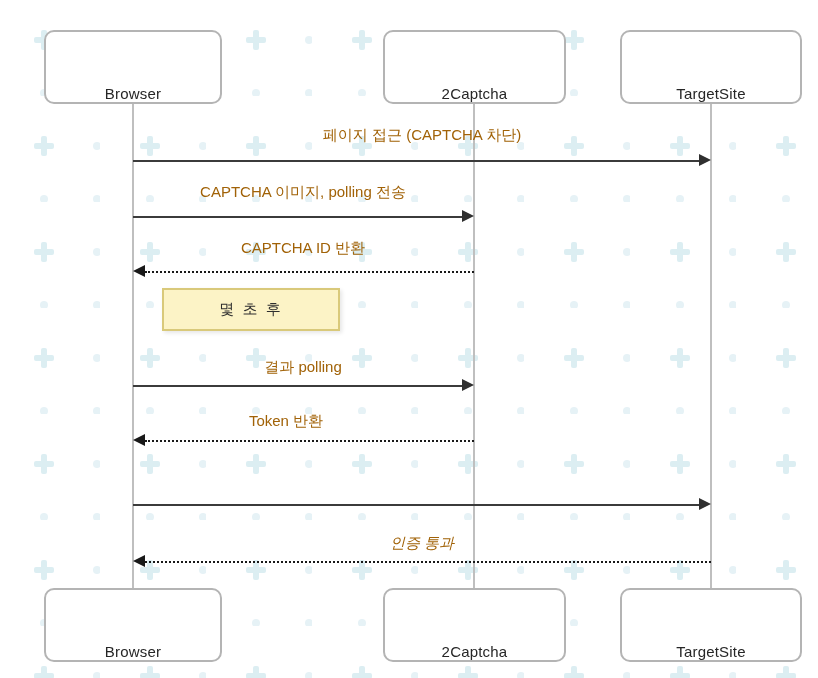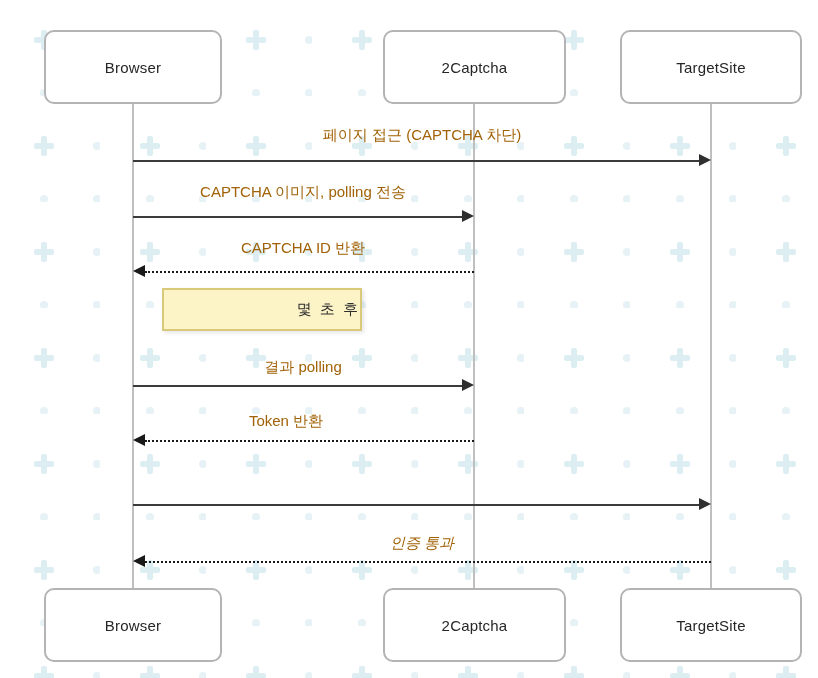--- a/index.html
+++ b/index.html
@@ -37,21 +37,21 @@
     background: #bfbfbf;
   }
 
   .actor-box {
     position: absolute;
     box-sizing: border-box;
     background: #ffffff;
     border: 2px solid #b4b4b4;
     border-radius: 10px;
     display: flex;
-    align-items: center;
+    align-items: flex-end;
     justify-content: center;
     color: #262626;
     font-size: 15px;
     letter-spacing: .2px;
   }
 
   .msg-label {
     position: absolute;
     transform: translateX(-50%);
     white-space: nowrap;
@@ -148,21 +148,21 @@
   <div class="arrowhead right" style="left:699px;top:154px;"></div>
 
   <div class="msg-label" style="left:303px;top:183px;">CAPTCHA 이미지, polling 전송</div>
   <div class="msg-line" style="left:133px;top:216px;width:329px;"></div>
   <div class="arrowhead right" style="left:462px;top:210px;"></div>
 
   <div class="msg-label" style="left:303px;top:239px;">CAPTCHA ID 반환</div>
   <div class="msg-line dotted" style="left:145px;top:271px;width:329px;"></div>
   <div class="arrowhead left" style="left:133px;top:265px;"></div>
 
-  <div class="note-box" style="left:162px;top:288px;width:200px;height:43px;justify-content:flex-end;">
+  <div class="note-box" style="left:162px;top:288px;width:178px;height:43px;">
     <span>몇 초 후</span>
   </div>
 
   <div class="msg-label" style="left:303px;top:358px;">결과 polling</div>
   <div class="msg-line" style="left:133px;top:385px;width:329px;"></div>
   <div class="arrowhead right" style="left:462px;top:379px;"></div>
 
   <div class="msg-label" style="left:286px;top:412px;">Token 반환</div>
   <div class="msg-line dotted" style="left:145px;top:440px;width:329px;"></div>
   <div class="arrowhead left" style="left:133px;top:434px;"></div>

